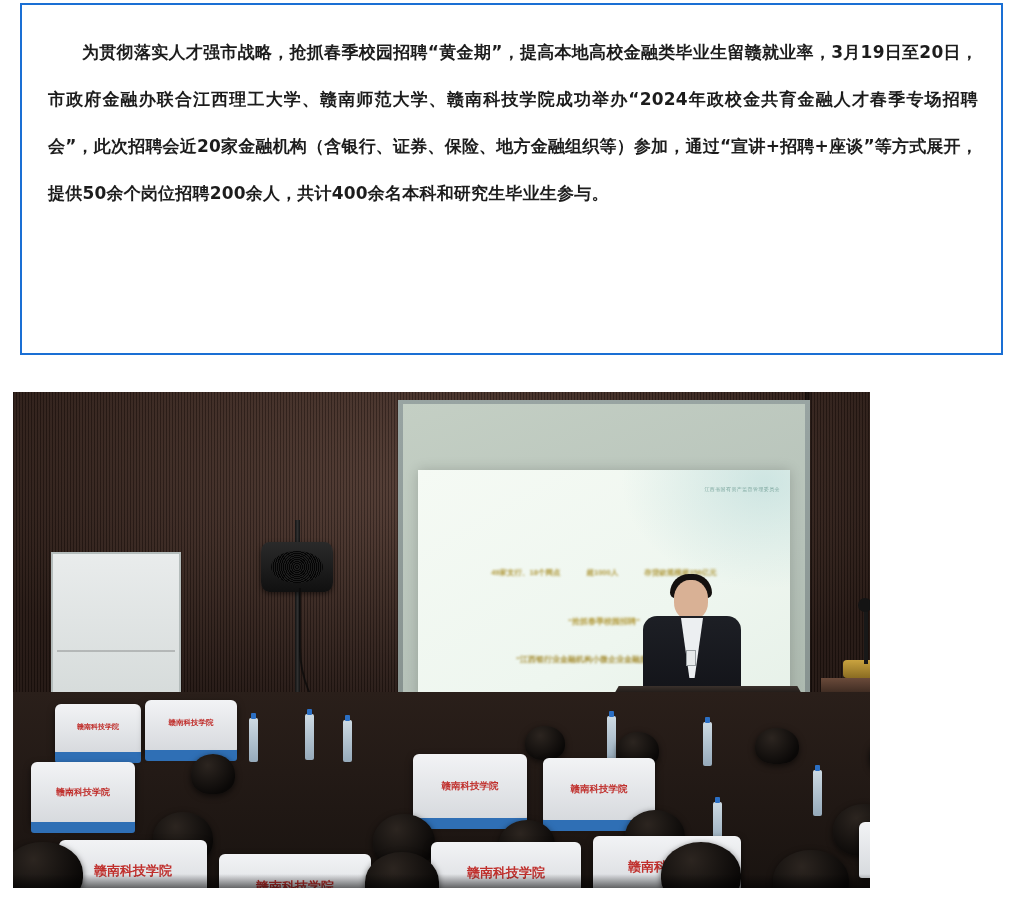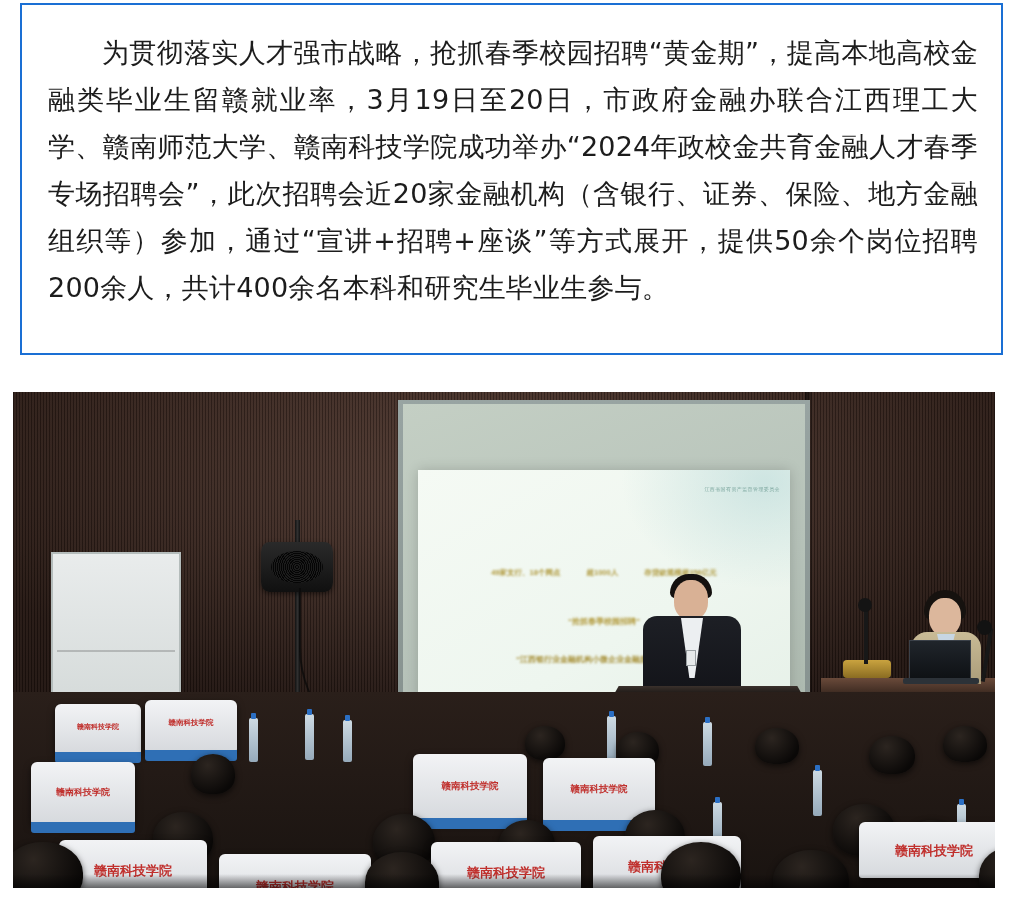--- a/index.html
+++ b/index.html
@@ -6,31 +6,31 @@
   body{width:1028px;height:899px;overflow:hidden;
        font-family:"Liberation Sans","DejaVu Sans",sans-serif;}
 
   
   .article-card{
     position:absolute;left:20px;top:3px;width:983px;height:352px;
     border:2px solid #1a6fd4;box-sizing:border-box;background:#fff;
   }
   .article-body{
     position:absolute;left:26px;top:24px;width:930px;
-    font-size:27px;line-height:47px;color:#1c1c1c;
+    font-size:17px;line-height:47px;color:#1c1c1c;
     text-align:justify;text-justify:inter-ideograph;
     text-indent:2em;letter-spacing:.2px;
     font-family:"DejaVu Sans","Liberation Sans",sans-serif;
-    font-weight:400;
+    font-weight:700;
     white-space:pre-wrap;
   }
 
   
   .photo{
-    position:absolute;left:13px;top:392px;width:982px;height:496px;
+    position:absolute;left:13px;top:392px;width:857px;height:496px;
     overflow:hidden;background:#2b1c16;
   }
   .photo *{box-sizing:border-box;}
 
   
   .wall{
     position:absolute;left:0;top:0;width:100%;height:330px;
     background:
       repeating-linear-gradient(90deg,
         rgba(0,0,0,.28) 0px, rgba(0,0,0,.28) 1px,

